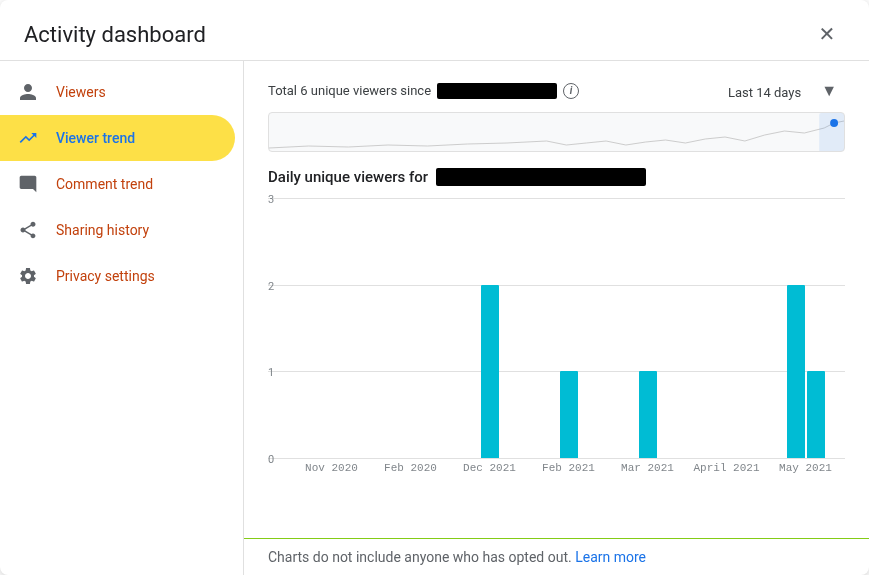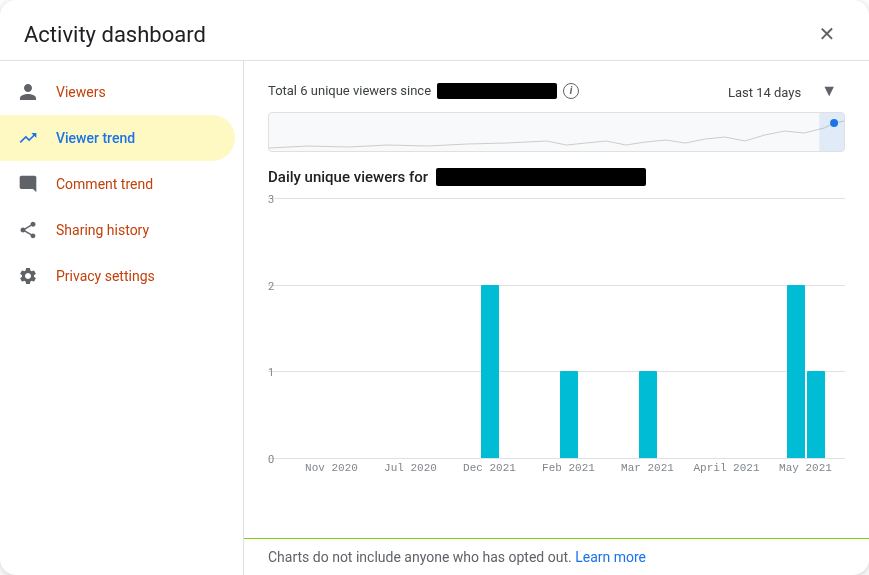--- a/index.html
+++ b/index.html
@@ -2,21 +2,21 @@
 <html><head>
   <meta charset="utf-8">
   <style>
     * { box-sizing: border-box; margin: 0; padding: 0; }
     body { font-family: 'Google Sans', Roboto, Arial, sans-serif; background: #fff; color: #202124; width: 869px; height: 575px; overflow: hidden; }
 
     .dialog {
       width: 869px;
       height: 575px;
       background: #fff;
-      border-radius: 16px;
+      border-radius: 8px;
       box-shadow: 0 2px 10px rgba(0,0,0,0.2);
       display: flex;
       flex-direction: column;
     }
 
     .dialog-header {
       display: flex;
       align-items: center;
       justify-content: space-between;
       padding: 16px 24px 8px 24px;
@@ -64,21 +64,21 @@
       padding: 0 16px;
       height: 46px;
       cursor: pointer;
       border-radius: 0 24px 24px 0;
       margin-right: 8px;
       color: #c2410c;
       font-size: 14px;
       font-weight: 400;
     }
     .nav-item.active {
-      background: #fef9c3;
+      background: #fde047;
       color: #1a73e8;
       font-weight: 500;
     }
 
     .nav-icon {
       width: 24px;
       height: 24px;
       margin-right: 16px;
       display: flex;
       align-items: center;
@@ -399,21 +399,21 @@
 
               <div class="bar-group">
                 <div class="bar" style="height: calc(260px * 2/3);"></div>
                 <div class="bar" style="height: calc(260px * 1/3);"></div>
               </div>
             </div>
           </div>
 
           <div class="x-labels">
             <div class="x-label">Nov 2020</div>
-            <div class="x-label">Jul 2020</div>
+            <div class="x-label">Feb 2020</div>
             <div class="x-label">Dec 2021</div>
             <div class="x-label">Feb 2021</div>
             <div class="x-label">Mar 2021</div>
             <div class="x-label">April 2021</div>
             <div class="x-label">May 2021</div>
           </div>
         </div>
       </div>
 
       <div class="footer-bar">

